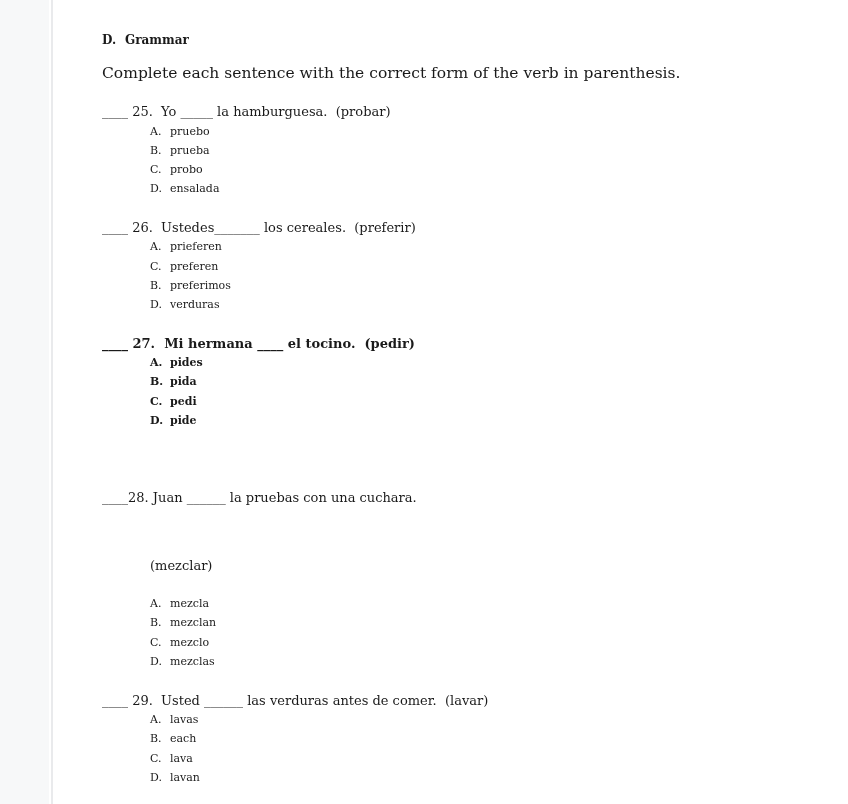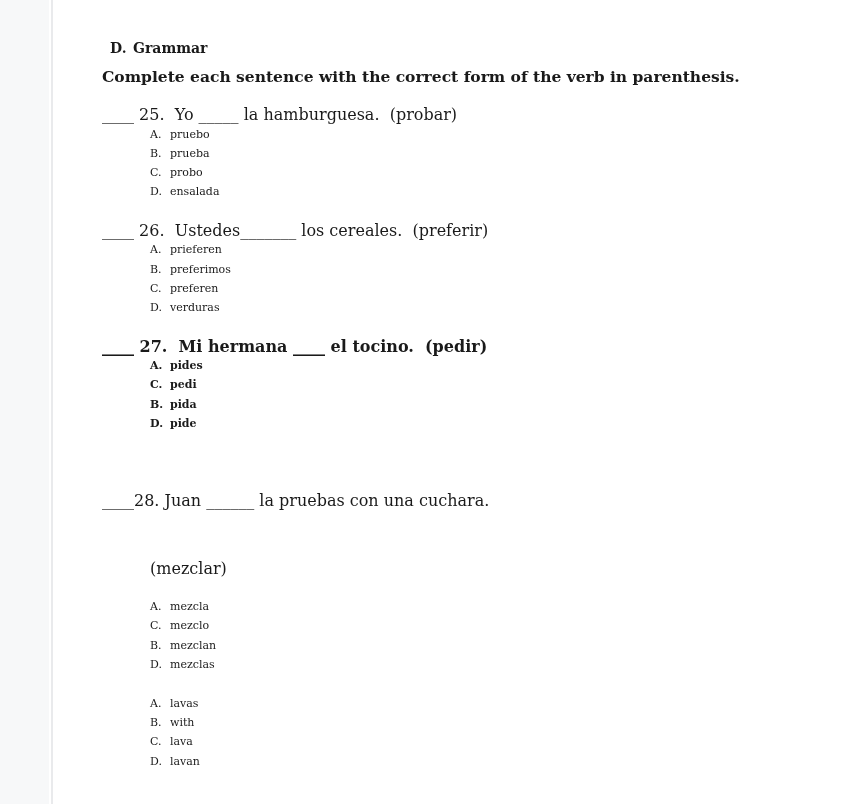--- a/index.html
+++ b/index.html
@@ -32,38 +32,38 @@
     background: #e9eaec;
   }
   .doc-content {
     position: absolute;
     left: 102px;
     top: 30px;
     right: 16px;
   }
   .section-heading {
     font-weight: bold;
-    font-size: 14px;
+    font-size: 12px;
     line-height: 21px;
     white-space: pre-wrap;
-    margin: 8px;
+    margin: 0;
   }
   .section-heading .heading-label {
     display: inline-block;
     width: 23px;
   }
   .section-instruction {
-    font-weight: bold;
+    font-weight: normal;
     font-size: 15.5px;
     line-height: 19.3px;
-    margin: 0 0 19px 0;
+    margin: 13px 0 19px 0;
     white-space: pre-wrap;
   }
   .question .q-line {
-    font-size: 16px;
+    font-size: 13px;
     line-height: 19.3px;
     white-space: pre-wrap;
   }
   .options {
     margin-left: 48px;
   }
   .options.gap-top {
     margin-top: 19.3px;
   }
   .option {
@@ -99,62 +99,63 @@
   <div class="option"><span class="opt-letter">D.</span><span>ensalada</span></div>
 </div>
   </div>
 
   <div class="question" style="margin-bottom: 19.3px;">
     <div class="q-line">____ 26.  Ustedes_______ los cereales.  (preferir)</div>
 
     <div class="options">
   <div class="option"><span class="opt-letter">A.</span><span>prieferen</span></div>
 
+  <div class="option"><span class="opt-letter">C.</span><span>preferen</span></div>
+
   <div class="option"><span class="opt-letter">B.</span><span>preferimos</span></div>
-
-  <div class="option"><span class="opt-letter">C.</span><span>preferen</span></div>
 
   <div class="option"><span class="opt-letter">D.</span><span>verduras</span></div>
 </div>
   </div>
 
   <div class="question" style="margin-bottom: 57.9px; font-weight: bold;">
     <div class="q-line">____ 27.  Mi hermana ____ el tocino.  (pedir)</div>
 
     <div class="options">
   <div class="option"><span class="opt-letter">A.</span><span>pides</span></div>
 
+  <div class="option"><span class="opt-letter">B.</span><span>pida</span></div>
+
   <div class="option"><span class="opt-letter">C.</span><span>pedi</span></div>
-
-  <div class="option"><span class="opt-letter">B.</span><span>pida</span></div>
 
   <div class="option"><span class="opt-letter">D.</span><span>pide</span></div>
 </div>
   </div>
 
   <div class="question" style="margin-bottom: 19.3px;">
     <div class="q-line">____28. Juan ______ la pruebas con una cuchara.</div>
     <div class="q-line options-indent" style="margin-left:48px;margin-top:48px;">(mezclar)</div>
     <div class="options gap-top">
   <div class="option"><span class="opt-letter">A.</span><span>mezcla</span></div>
 
+  <div class="option"><span class="opt-letter">B.</span><span>mezclan</span></div>
+
   <div class="option"><span class="opt-letter">C.</span><span>mezclo</span></div>
-
-  <div class="option"><span class="opt-letter">B.</span><span>mezclan</span></div>
 
   <div class="option"><span class="opt-letter">D.</span><span>mezclas</span></div>
 </div>
   </div>
 
   <div class="question" style="margin-bottom: 19.3px;">
+    <div class="q-line">____ 29.  Usted ______ las verduras antes de comer.  (lavar)</div>
 
     <div class="options">
   <div class="option"><span class="opt-letter">A.</span><span>lavas</span></div>
 
-  <div class="option"><span class="opt-letter">B.</span><span>with</span></div>
+  <div class="option"><span class="opt-letter">B.</span><span>each</span></div>
 
   <div class="option"><span class="opt-letter">C.</span><span>lava</span></div>
 
   <div class="option"><span class="opt-letter">D.</span><span>lavan</span></div>
 </div>
   </div>
 </div>
 </div>
 
 </body></html>

